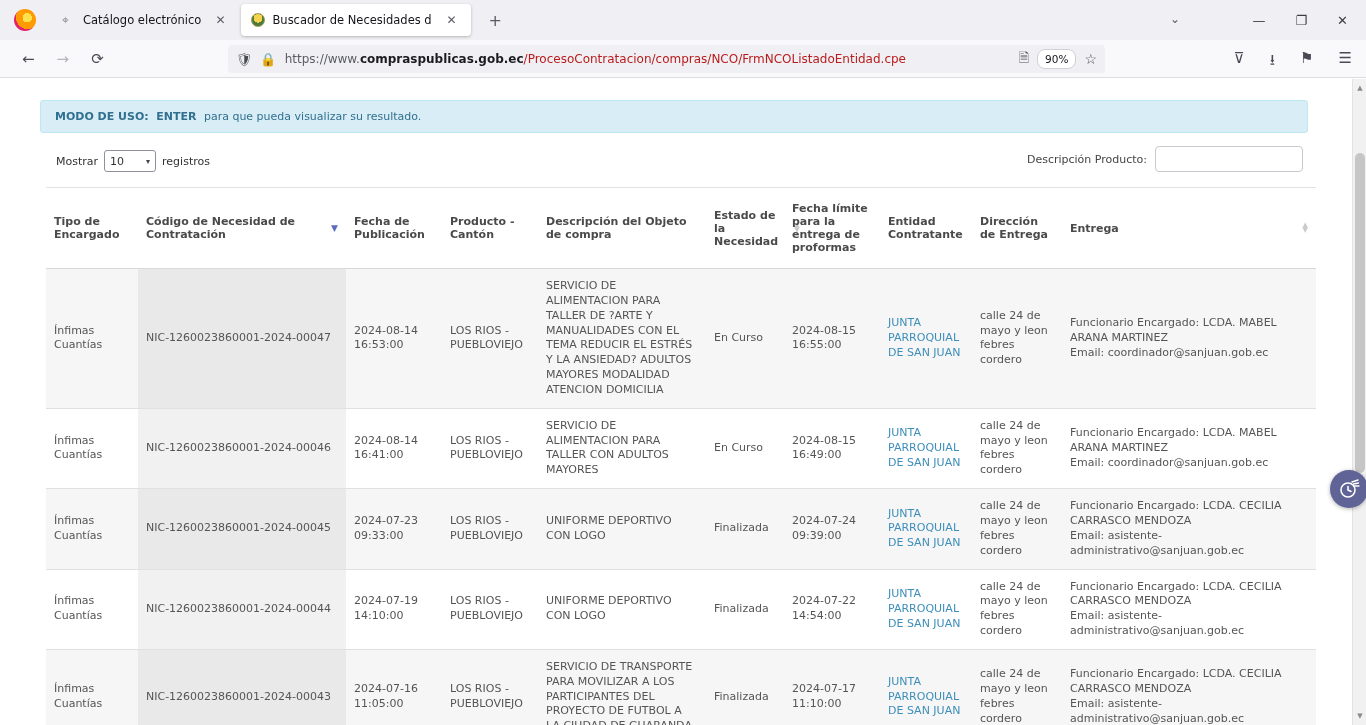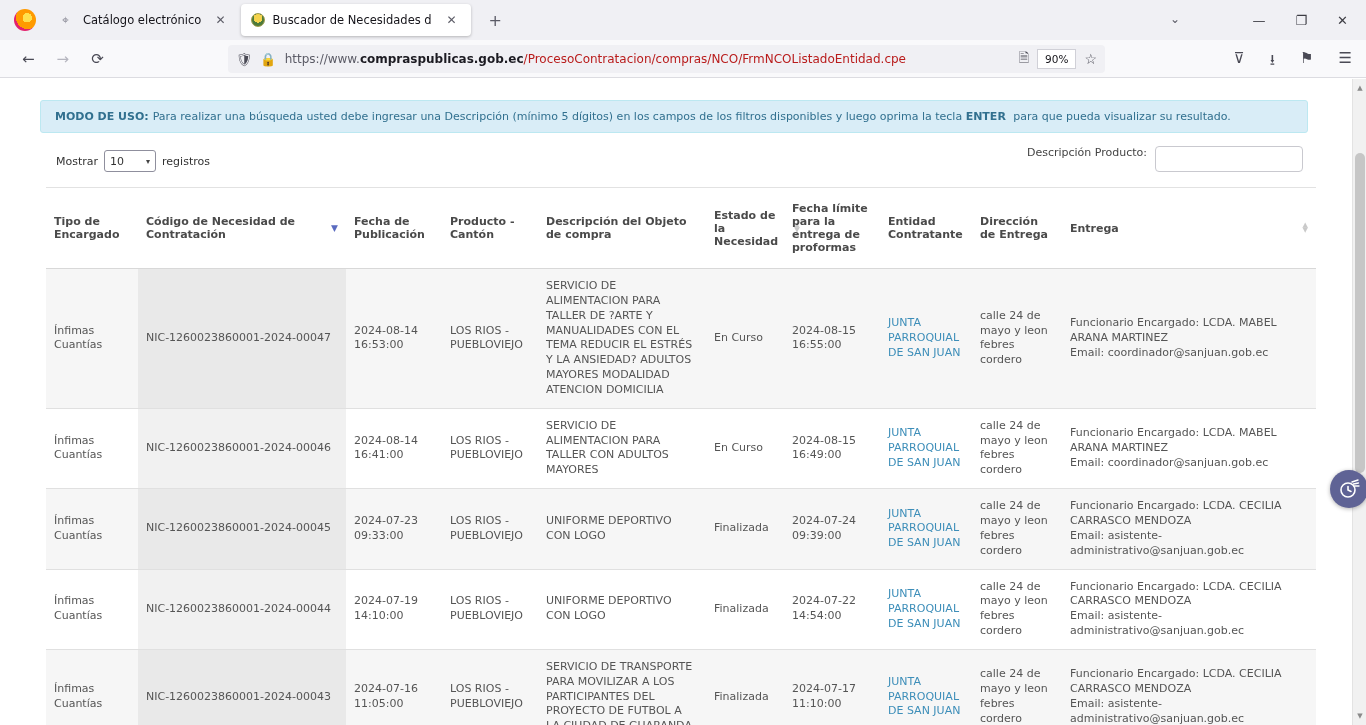--- a/index.html
+++ b/index.html
@@ -30,38 +30,38 @@
     background:#f9f9fb; border-bottom:1px solid #dcdce1; display:flex; align-items:center; }
   .nav-ic { font-size:15px; color:#4a4a55; margin-left:22px; }
   .nav-ic.disabled { color:#b6b6bf; }
   .urlbar { position:absolute; left:228px; top:5px; width:877px; height:28px; background:#f0f0f4;
     border-radius:4px; display:flex; align-items:center; padding:0 8px; }
   .urlbar .shield, .urlbar .lock { font-size:13px; color:#4a4a55; margin-right:8px; }
   .url-text { font-size:12px; color:#5b5b66; white-space:nowrap; overflow:hidden; flex:1; }
   .url-text b { color:#1c1b22; font-weight:bold; }
   .url-text .path { color:#b91c1c; }
   .reader-ic { font-size:13px; color:#4a4a55; margin:0 8px; }
-  .zoom-pill { background:#fff; border:1px solid #d0d0d7; border-radius:0; font-size:10.5px;
+  .zoom-pill { background:#fff; border:1px solid #d0d0d7; border-radius:8px; font-size:10.5px;
     color:#15141a; padding:3px 7px; margin-right:8px; }
   .star-ic { font-size:14px; color:#4a4a55; }
   .nav-right { position:absolute; right:14px; top:9px; display:flex; gap:25px; color:#4a4a55; font-size:15px; }
 
   
   .content { position:absolute; left:0; top:79px; width:1352px; height:646px; background:#fff; overflow:hidden; }
   .notice { position:absolute; left:40px; top:21px; width:1268px; height:33px; background:#d9edf7;
     border:1px solid #bce8f1; border-radius:3px; color:#31708f; font-size:11px;
     display:flex; align-items:center; padding:0 14px; white-space:nowrap; overflow:hidden; }
   .notice b { margin-right:4px; }
 
   .controls { position:absolute; left:40px; top:67px; width:1268px; height:28px; font-size:11px; color:#333; }
   .show-wrap { position:absolute; left:16px; top:4px; display:flex; align-items:center; gap:6px; }
   .fake-select { border:1px solid #8f8f9d; border-radius:3px; background:#fff; height:22px; width:52px;
     display:flex; align-items:center; justify-content:space-between; padding:0 5px; font-size:11px; }
   .fake-select .caret { font-size:8px; color:#444; }
-  .filter-wrap { position:absolute; right:5px; top:0; display:flex; align-items:flex-start; gap:8px; }
+  .filter-wrap { position:absolute; right:5px; top:0; display:flex; align-items:center; gap:8px; }
   .filter-wrap label { color:#444; }
   .filter-input { width:148px; height:26px; border:1px solid #c9c9cf; border-radius:4px; padding:0 6px; font-size:11px; outline:none; }
 
   
   table.grid { position:absolute; left:46px; top:108px; width:1270px; border-collapse:collapse; table-layout:fixed; font-size:11px; color:#555; }
   .grid th { border-top:1px solid #e2e2e2; border-bottom:1px solid #d8d8d8; font-size:11px;
     color:#4a4a4a; font-weight:bold; text-align:left; vertical-align:middle; padding:14px 8px; height:72px; }
   .grid td { border-bottom:1px solid #e0e0e0; vertical-align:middle; padding:10px 8px; line-height:1.35; }
   .grid tr.odd td { background:#f6f6f6; }
   .grid tr.even td { background:#ffffff; }
@@ -131,21 +131,21 @@
       <span>⭳</span>
       <span>⚑</span>
       <span>☰</span>
     </div>
   </div>
 
   <div class="content">
 
     <div class="notice">
       <b>MODO DE USO:</b>
-      <span>Para realizar una búsqueda usted debe ingresar una Descripción (mínimo 5 dígitos) en los campos de los filtros disponibles y luego oprima la tecla</span>&nbsp;<b>ENTER</b>&nbsp;<span>para que pueda visualizar su resultado.</span>
+      &nbsp;<b>ENTER</b>&nbsp;<span>para que pueda visualizar su resultado.</span>
     </div>
 
     <div class="controls">
       <div class="show-wrap">
         <span>Mostrar</span>
         <div class="fake-select">
           <span>10</span>
           <span class="caret">▾</span>
         </div>
         <span>registros</span>

